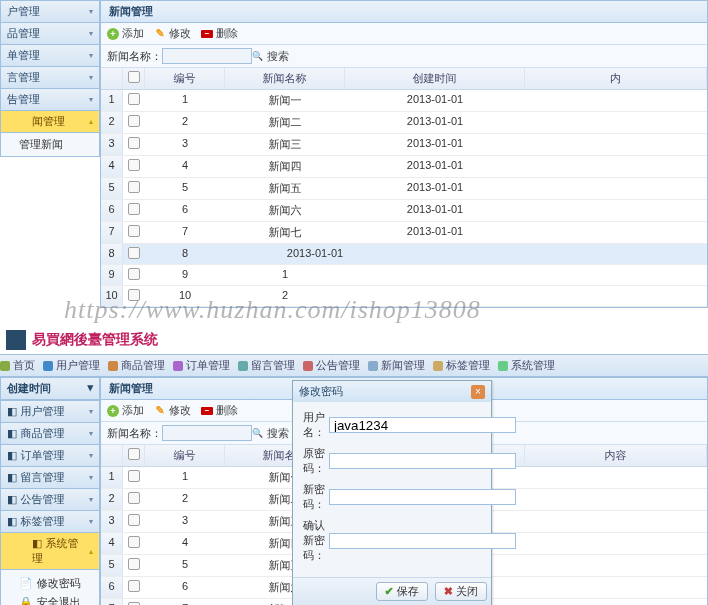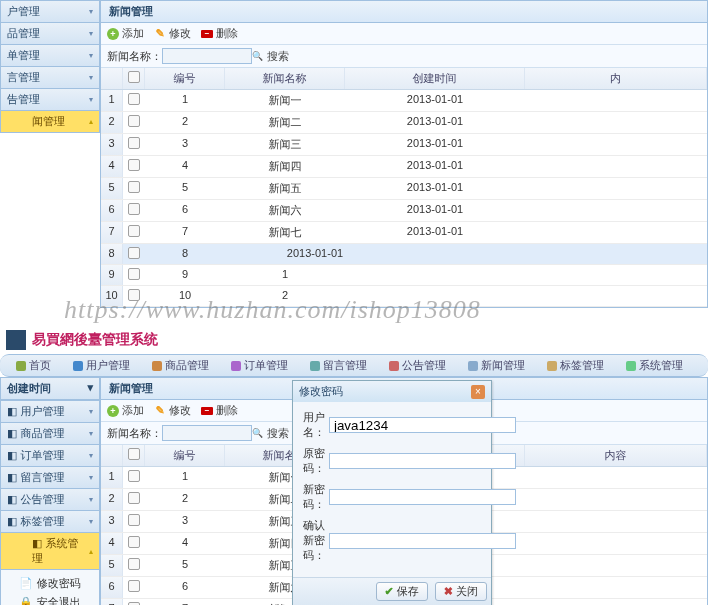--- a/index.html
+++ b/index.html
@@ -34,21 +34,21 @@
   .col-num { width: 22px; background: linear-gradient(#f2f6fb,#e4ecf6); border-right: 1px solid #dce6f2; color: #668; }
   .col-chk { width: 22px; }
   .col-id { width: 80px; }
   .col-name { width: 120px; }
   .col-date { width: 180px; }
   .col-content { flex: 1; }
   .chkbox { width: 12px; height: 12px; border: 1px solid #a0a0a0; background: #f8f8f8; display: inline-block; border-radius: 2px; }
   .brand { display: flex; align-items: center; gap: 6px; padding: 4px 6px; background: #fff; }
   .brand-logo { width: 20px; height: 20px; background: #2a4a6a; }
   .brand-title { font-size: 14px; font-weight: bold; color: #c02060; }
-  .topnav { background: linear-gradient(#e8f0f8,#d4e4f4); padding: 3px 16px; display: flex; gap: 22px; border-top: 1px solid #a0c0e0; border-bottom: 1px solid #a0c0e0; font-size: 11px; border-radius: 9px;}
+  .topnav { background: linear-gradient(#e8f0f8,#d4e4f4); padding: 3px 0; display: flex; gap: 8px; border-top: 1px solid #a0c0e0; border-bottom: 1px solid #a0c0e0; font-size: 11px;}
   .topnav-item { display: flex; align-items: center; gap: 3px; color: #446; cursor: pointer; }
   .topnav-item .dot { width: 10px; height: 10px; display:inline-block; border-radius:2px; }
   .s2-side-head { background: linear-gradient(#e8f0f8,#d4e4f4); border:1px solid #a0c0e0; padding: 3px 6px; font-weight: bold; color: #2a4a6a; display:flex;justify-content:space-between;}
   .s2 .sidebar-item { font-size: 11px; }
   .dialog { position: absolute; left: 292px; top: 380px; width: 200px; background: #f2f6fb; border: 1px solid #8ab; box-shadow: 1px 1px 2px rgba(0,0,0,0.15); }
   .dialog-title { background: linear-gradient(#eaf2fa,#d0e4f4); padding: 3px 6px; font-size: 11px; color: #2a4a6a; display: flex; justify-content: space-between; align-items: center; }
   .dialog-close { width: 14px; height: 14px; background: #e08a4a; color:#fff; display:flex; justify-content:center; align-items:center; font-size: 10px; border-radius: 2px; cursor:pointer; }
   .dialog-body { padding: 8px 10px; }
   .form-row { display: flex; align-items: center; margin-bottom: 6px; gap: 4px; }
   .form-row label { width: 56px; text-align: right; }
@@ -84,20 +84,21 @@
           <span class="chev">▾</span>
         </div>
         <div class="sidebar-item">
           <span>告管理</span>
           <span class="chev">▾</span>
         </div>
         <div class="sidebar-item active">
           <span>闻管理</span>
           <span class="chev">▴</span>
         </div>
+        <div class="sidebar-sub">管理新闻</div>
       </div>
     <div class="main">
       <div class="title-bar">新闻管理</div>
       <div class="toolbar">
         <span class="tbtn">
             <span class="ic add">+</span>
             <span>添加</span>
           </span>
         <span class="tbtn">
             <span class="ic edit">✎</span>

